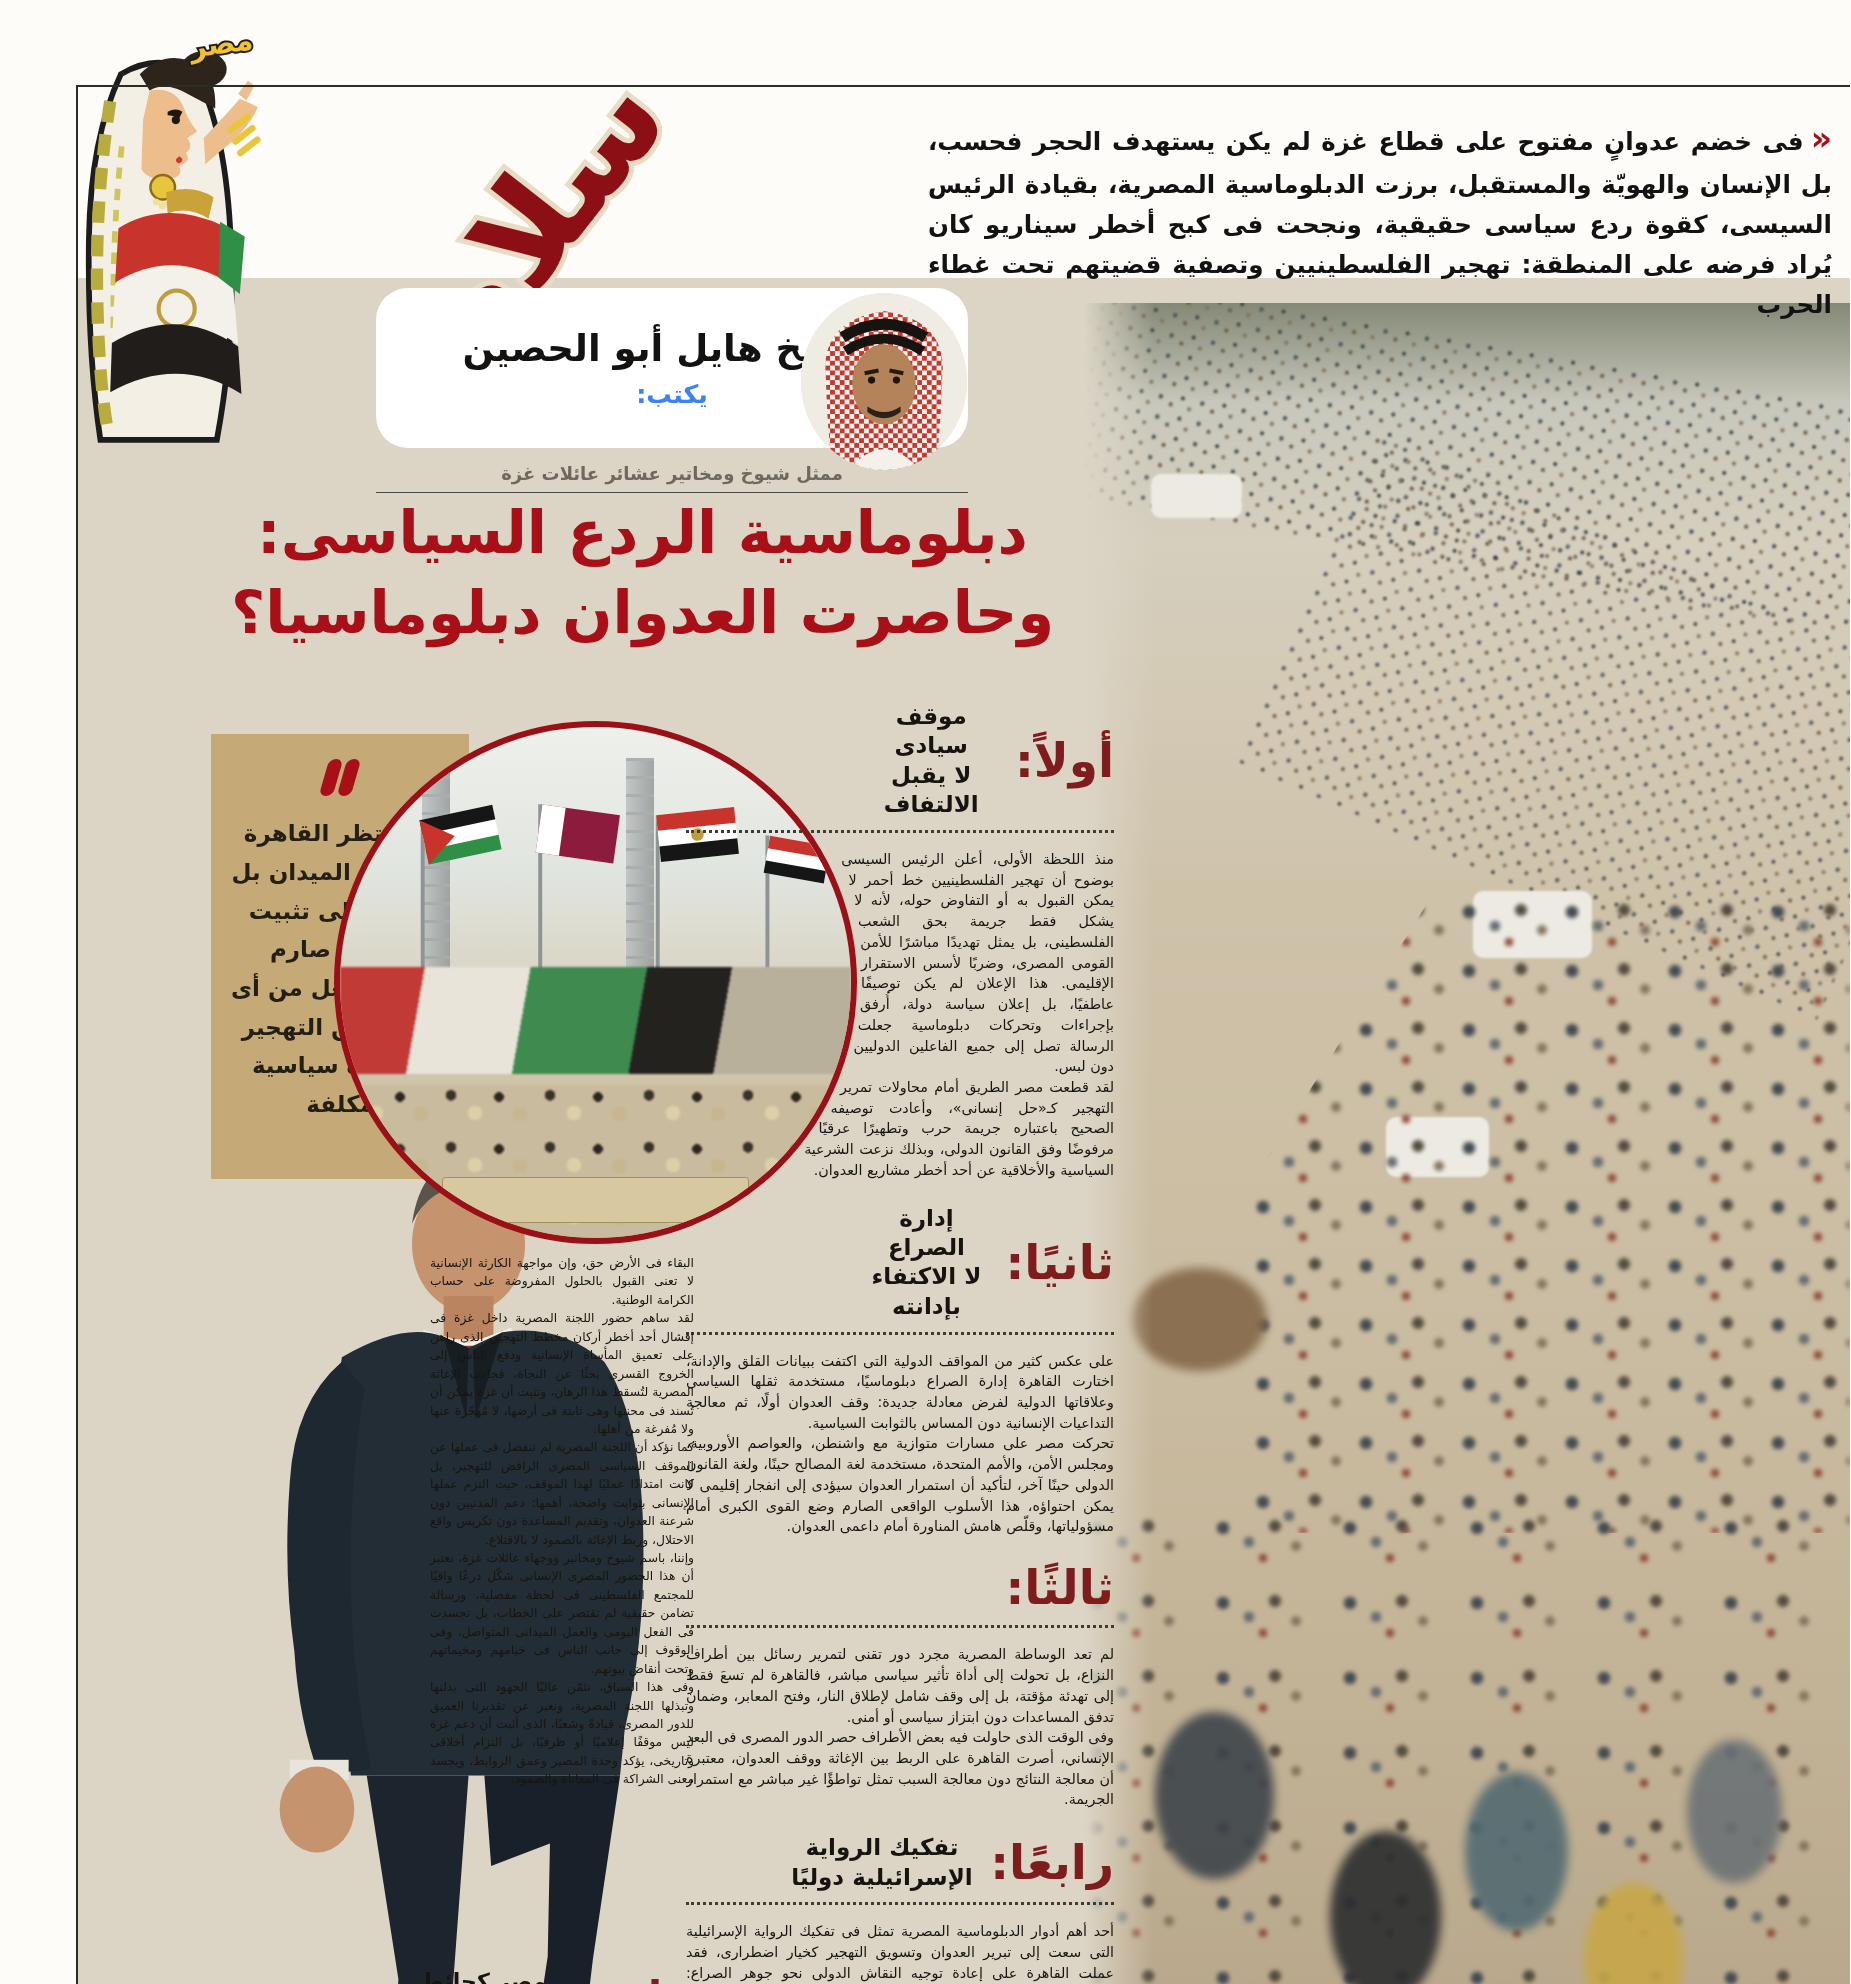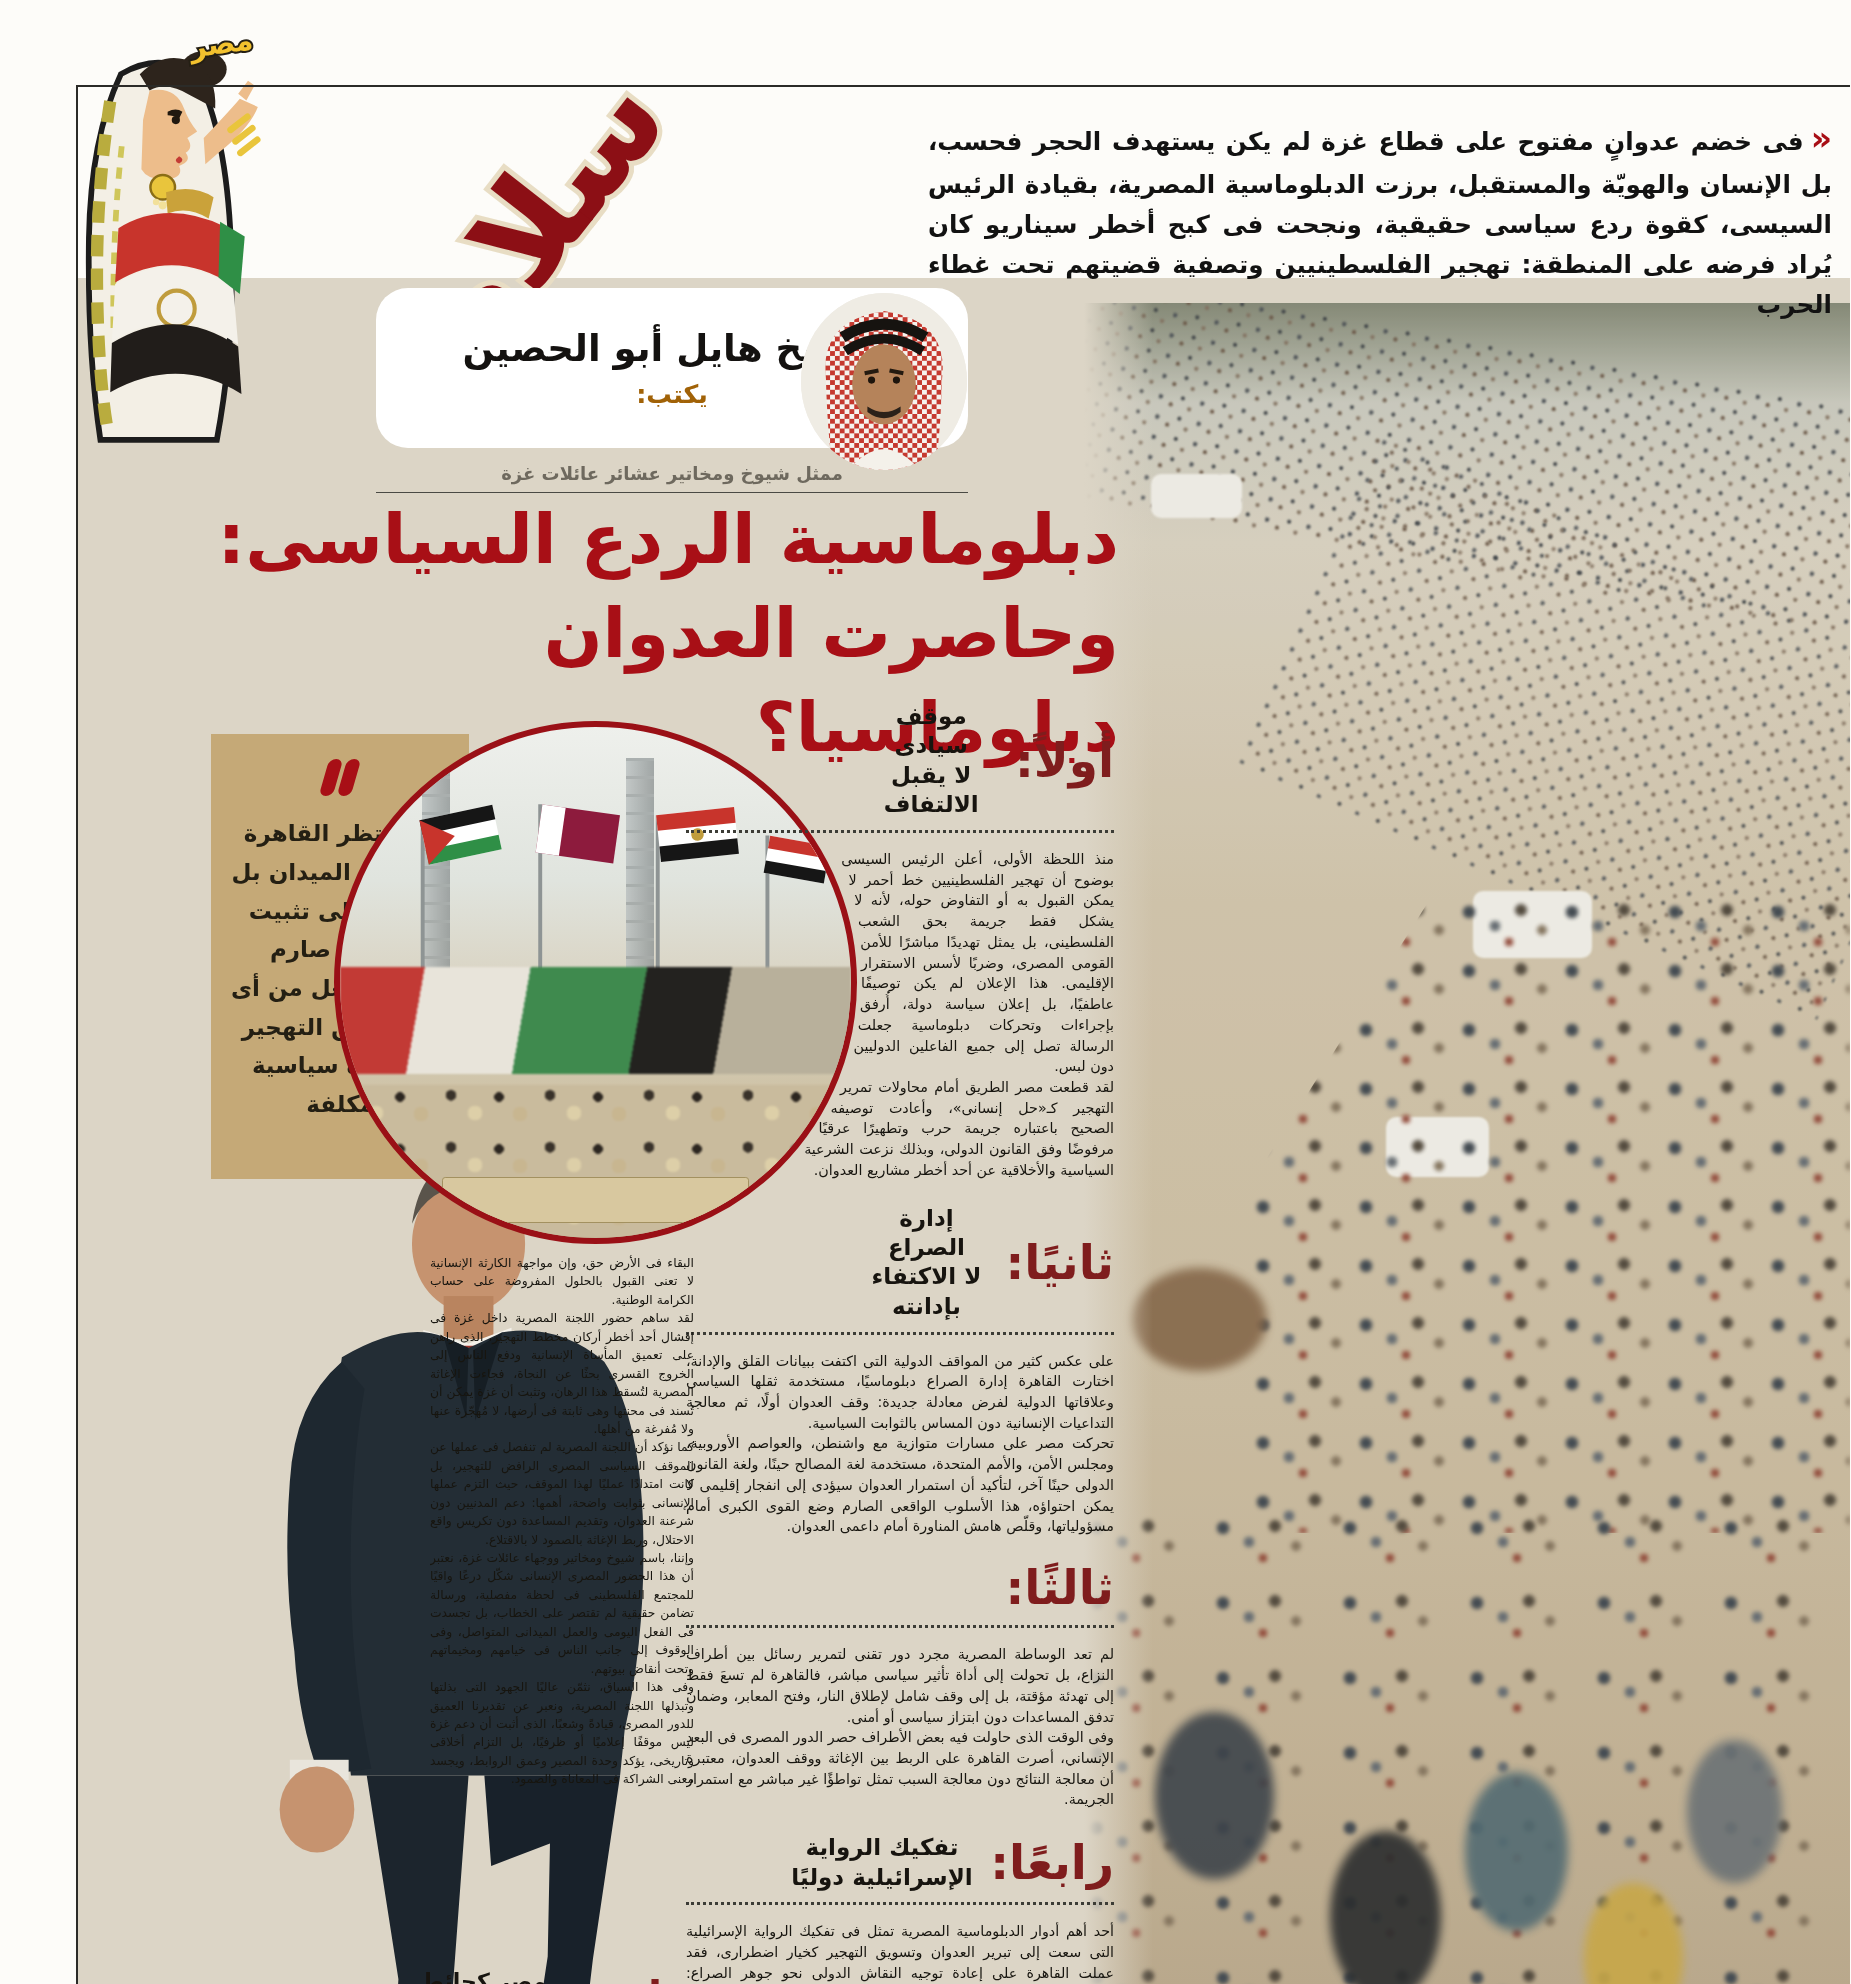--- a/index.html
+++ b/index.html
@@ -17,27 +17,27 @@
   .salam-wrap{position:absolute;left:349px;top:-4px;width:318px;height:445px;}
   .taazim{position:absolute;left:528px;top:115px;width:246px;text-align:center;font-size:78px;font-weight:900;color:#141414;letter-spacing:-1.6px;}
   
   .lede{position:absolute;left:929px;top:112px;width:904px;height:179px;z-index:5;
         font-size:24.6px;line-height:1.62;font-weight:800;color:#121212;text-align:justify;}
   .lede .qmark{color:#a80f16;font-size:33px;font-weight:900;padding-left:7.1px;}
   
   .author-card{position:absolute;left:377px;top:288px;width:592px;height:160px;background:#ffffff;border-radius:32px;z-index:5;
                display:flex;flex-direction:column;align-items:center;justify-content:center;}
   .author-name{font-size:37px;font-weight:900;color:#141210;}
-  .author-writes{font-size:25.4px;font-weight:800;color:#a16207;margin-top:8.7px;}
+  .author-writes{font-size:25.4px;font-weight:800;color:#3b82f6;margin-top:8.7px;}
   .sheikh{position:absolute;left:802px;top:293px;width:166px;height:177px;border-radius:50%;overflow:hidden;z-index:6;background:#efece4;}
   .author-tagline{position:absolute;left:377px;top:463px;width:592px;text-align:center;font-size:18px;font-weight:600;color:#6e695e;z-index:5;}
   .author-line{position:absolute;left:377px;top:492px;width:592px;height:1.2px;background:#4a4a44;z-index:5;}
   
-  .headline{position:absolute;left:167px;top:493px;width:953px;z-index:5;text-align:right;
-            color:#a80f16;font-weight:900;font-size:69px;line-height:1.36;letter-spacing:-0.8px;}
+  .headline{position:absolute;left:167px;top:493px;width:953px;z-index:5;text-align:center;
+            color:#a80f16;font-weight:900;font-size:59px;line-height:1.36;letter-spacing:-0.8px;}
   
   .pull-quote{position:absolute;left:212px;top:734px;width:258px;height:445px;background:#c5a977;z-index:5;
               padding:25.4px 19px;text-align:center;}
   .pq-icon{display:flex;justify-content:center;gap:4px;margin-bottom:18px;}
   .pq-bar{width:14.3px;height:37px;border-radius:8px;background:#a80f16;transform:skewX(-16deg);}
   .pq-text{font-size:23px;font-weight:700;color:#241f13;line-height:1.68;}
   
   .stage{position:absolute;left:335px;top:721px;width:523px;height:523px;border-radius:50%;
          border:6.4px solid #9a1016;overflow:hidden;z-index:5;background:linear-gradient(180deg,#eef0ec 0%,#e0e4de 30%,#d9d2c0 52%,#cfc4a9 70%,#c2b091 100%);}
   .stage .truss{position:absolute;top:6%;width:28px;height:52%;background:repeating-linear-gradient(180deg,#9aa0a0 0 3.2px,rgba(0,0,0,0) 3.2px 18px),linear-gradient(90deg,#b9bfbf,#8e9494);opacity:.8;}

